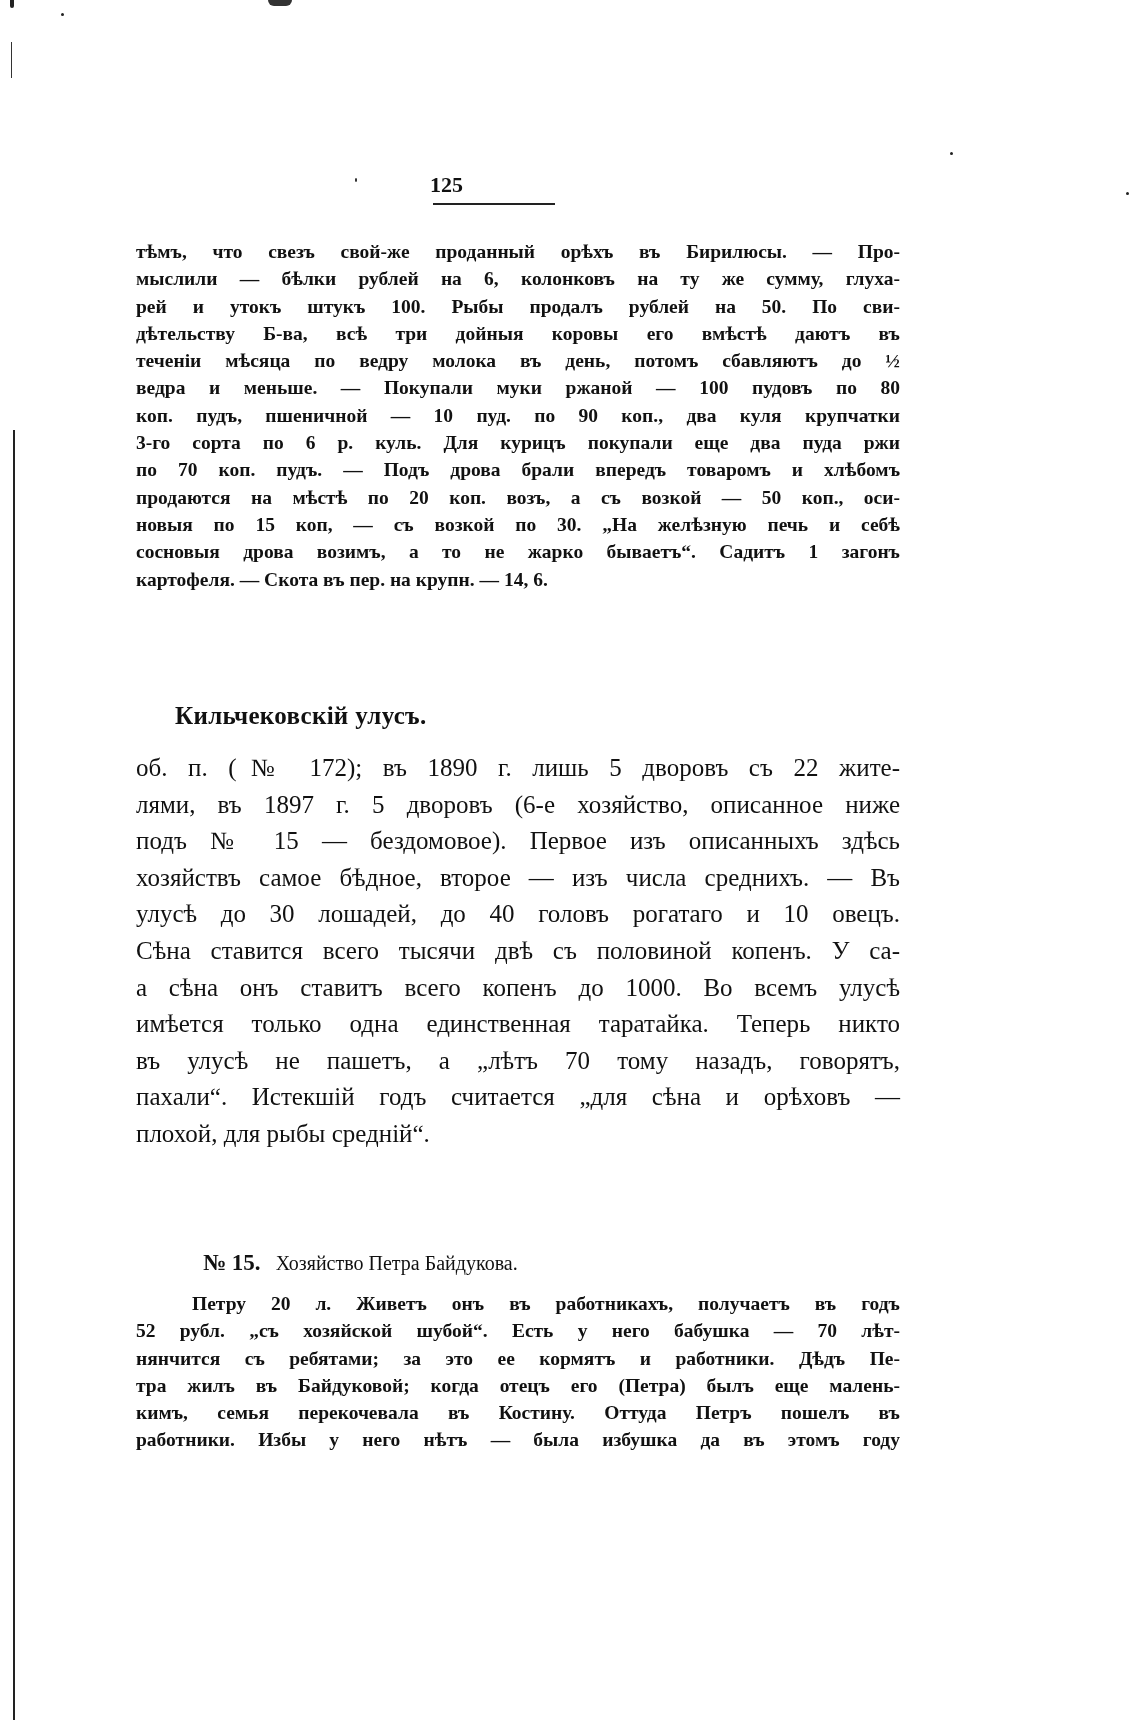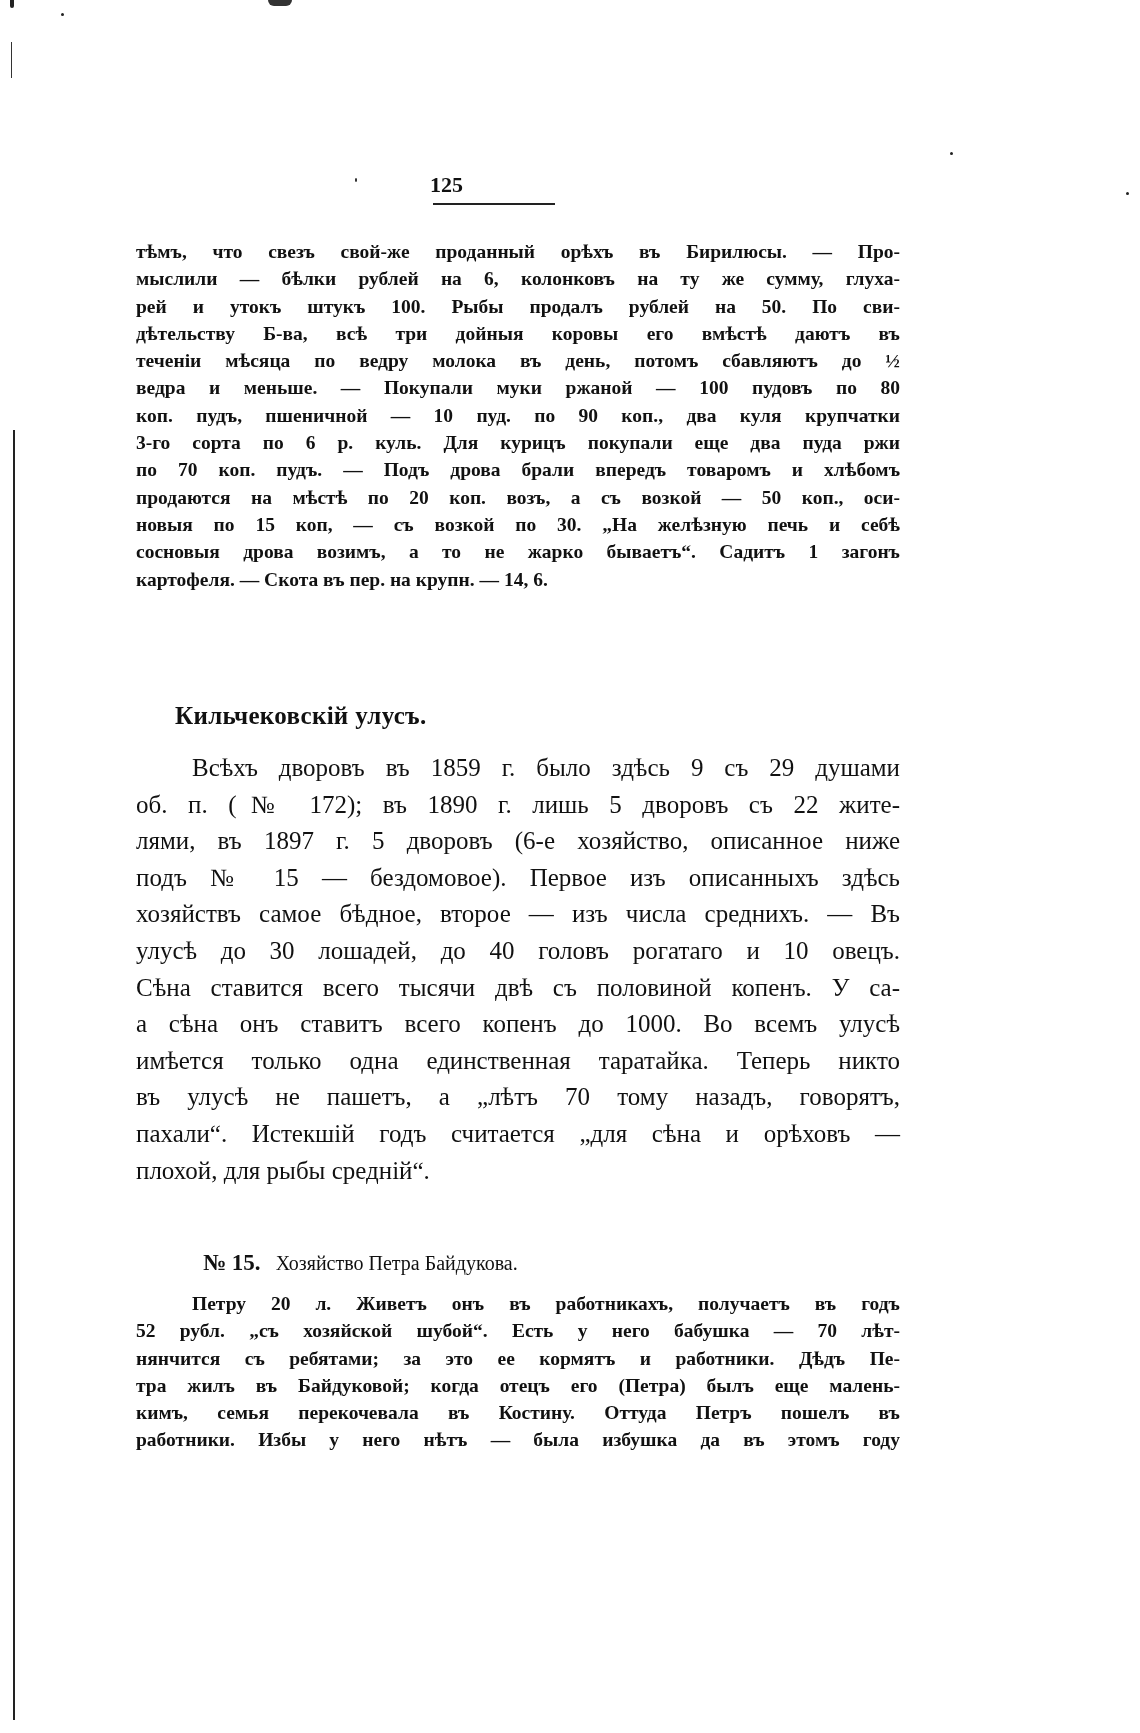--- a/index.html
+++ b/index.html
@@ -145,21 +145,20 @@
     <span class="line">по 70 коп. пудъ. — Подъ дрова брали впередъ товаромъ и хлѣбомъ</span>
     <span class="line">продаются на мѣстѣ по 20 коп. возъ, а съ возкой — 50 коп., оси-</span>
     <span class="line">новыя по 15 коп, — съ возкой по 30. „На желѣзную печь и себѣ</span>
     <span class="line">сосновыя дрова возимъ, а то не жарко бываетъ“. Садитъ 1 загонъ</span>
     <span class="line last">картофеля. — Скота въ пер. на крупн. — 14, 6.</span>
   </div>
 
   <div class="heading">Кильчековскій улусъ.</div>
 
   <div class="block large" style="top:750px;">
-    <span class="line indent">Всѣхъ дворовъ въ 1859 г. было здѣсь 9 съ 29 душами</span>
     <span class="line">об. п. (№ 172); въ 1890 г. лишь 5 дворовъ съ 22 жите-</span>
     <span class="line">лями, въ 1897 г. 5 дворовъ (6-е хозяйство, описанное ниже</span>
     <span class="line">подъ № 15 — бездомовое). Первое изъ описанныхъ здѣсь</span>
     <span class="line">хозяйствъ самое бѣдное, второе — изъ числа среднихъ. — Въ</span>
     <span class="line">улусѣ до 30 лошадей, до 40 головъ рогатаго и 10 овецъ.</span>
     <span class="line">Сѣна ставится всего тысячи двѣ съ половиной копенъ. У са-</span>
     <span class="line">а сѣна онъ ставитъ всего копенъ до 1000. Во всемъ улусѣ</span>
     <span class="line">имѣется только одна единственная таратайка. Теперь никто</span>
     <span class="line">въ улусѣ не пашетъ, а „лѣтъ 70 тому назадъ, говорятъ,</span>
     <span class="line">пахали“. Истекшій годъ считается „для сѣна и орѣховъ —</span>

